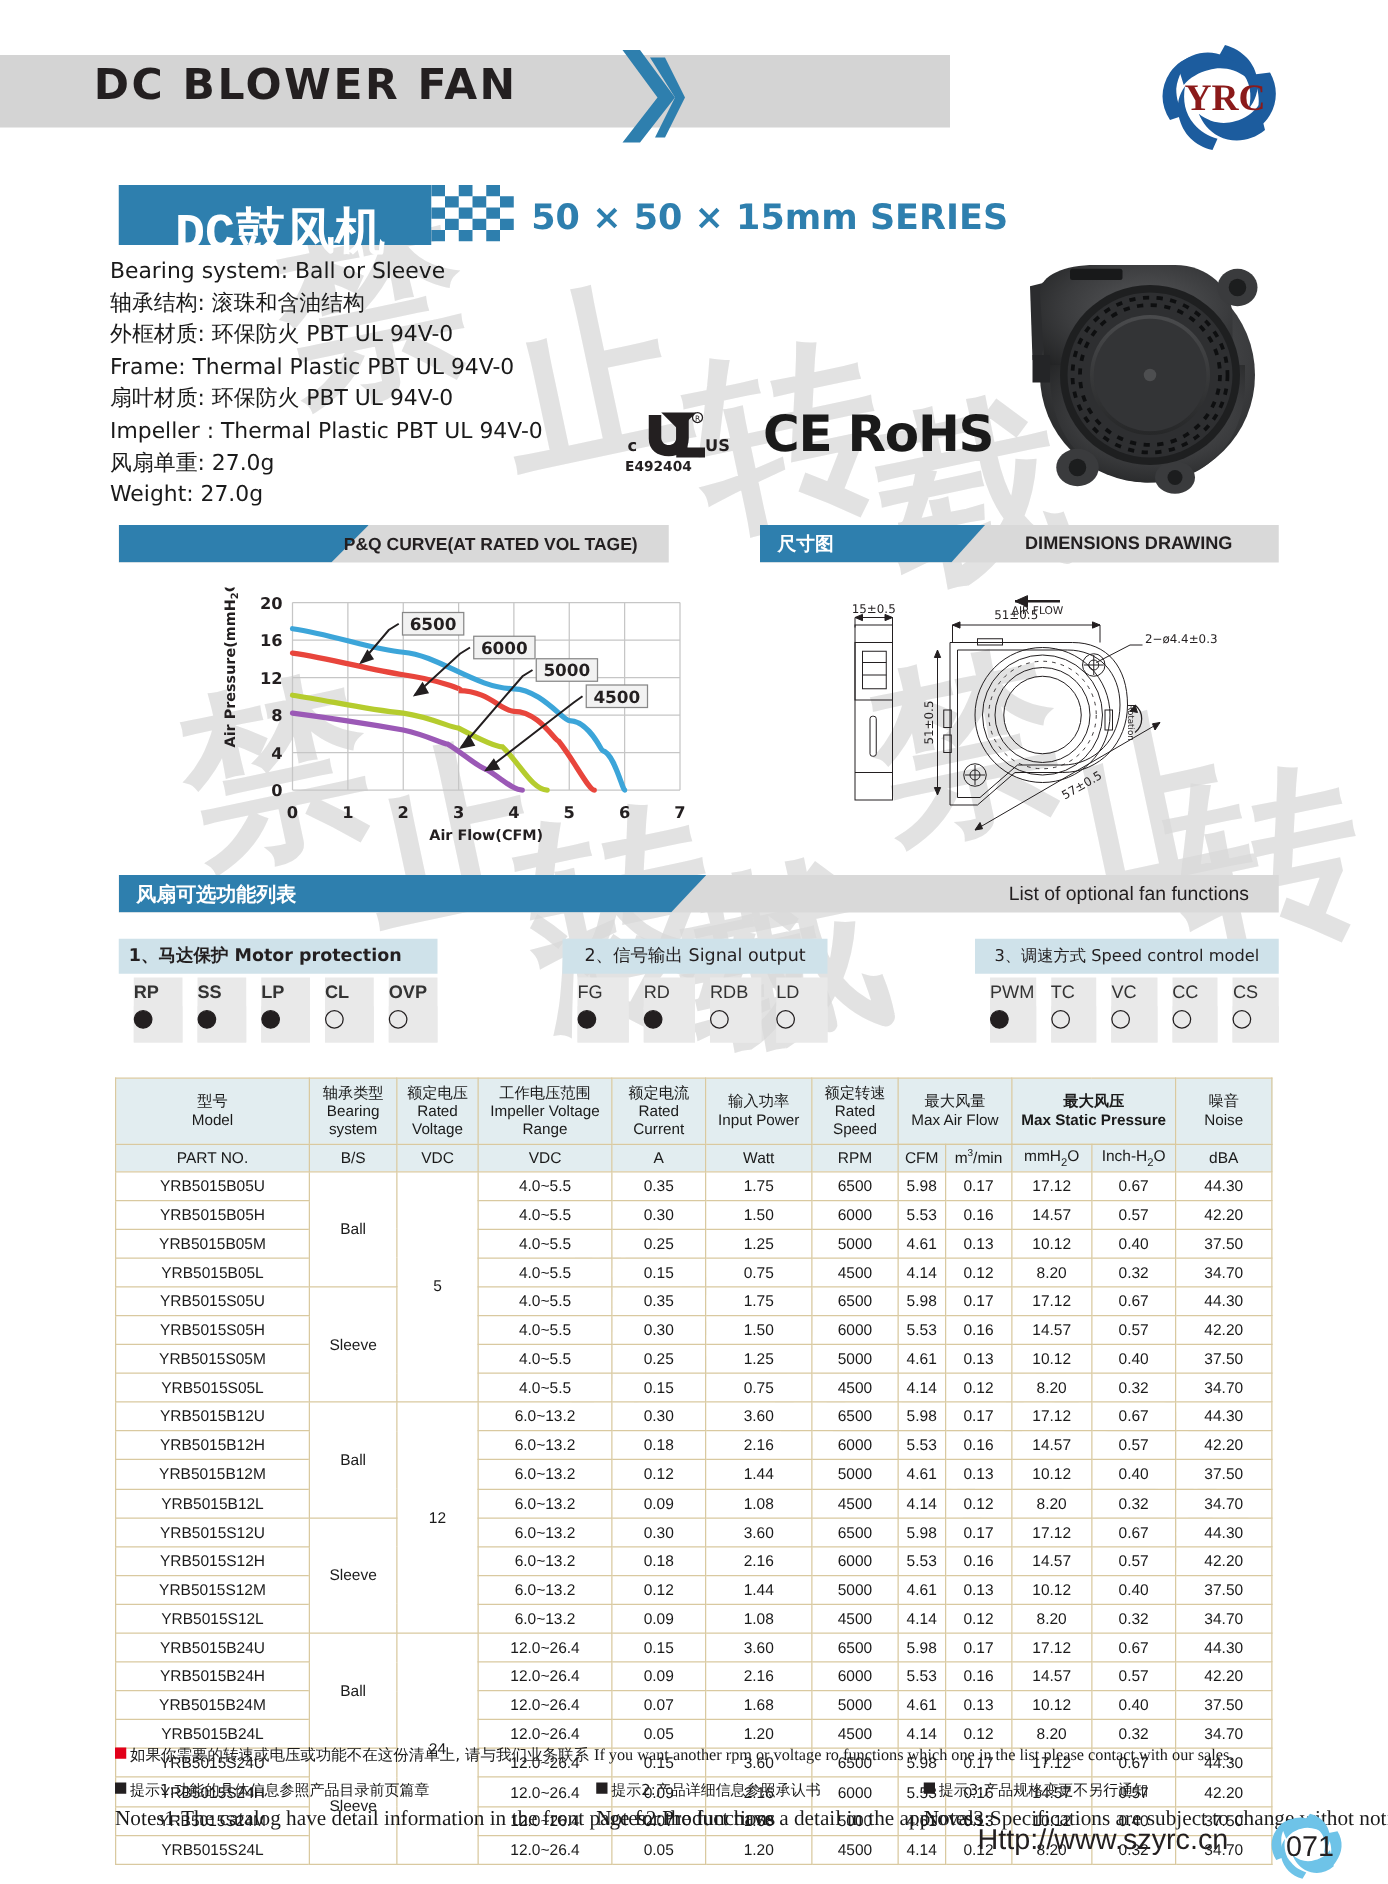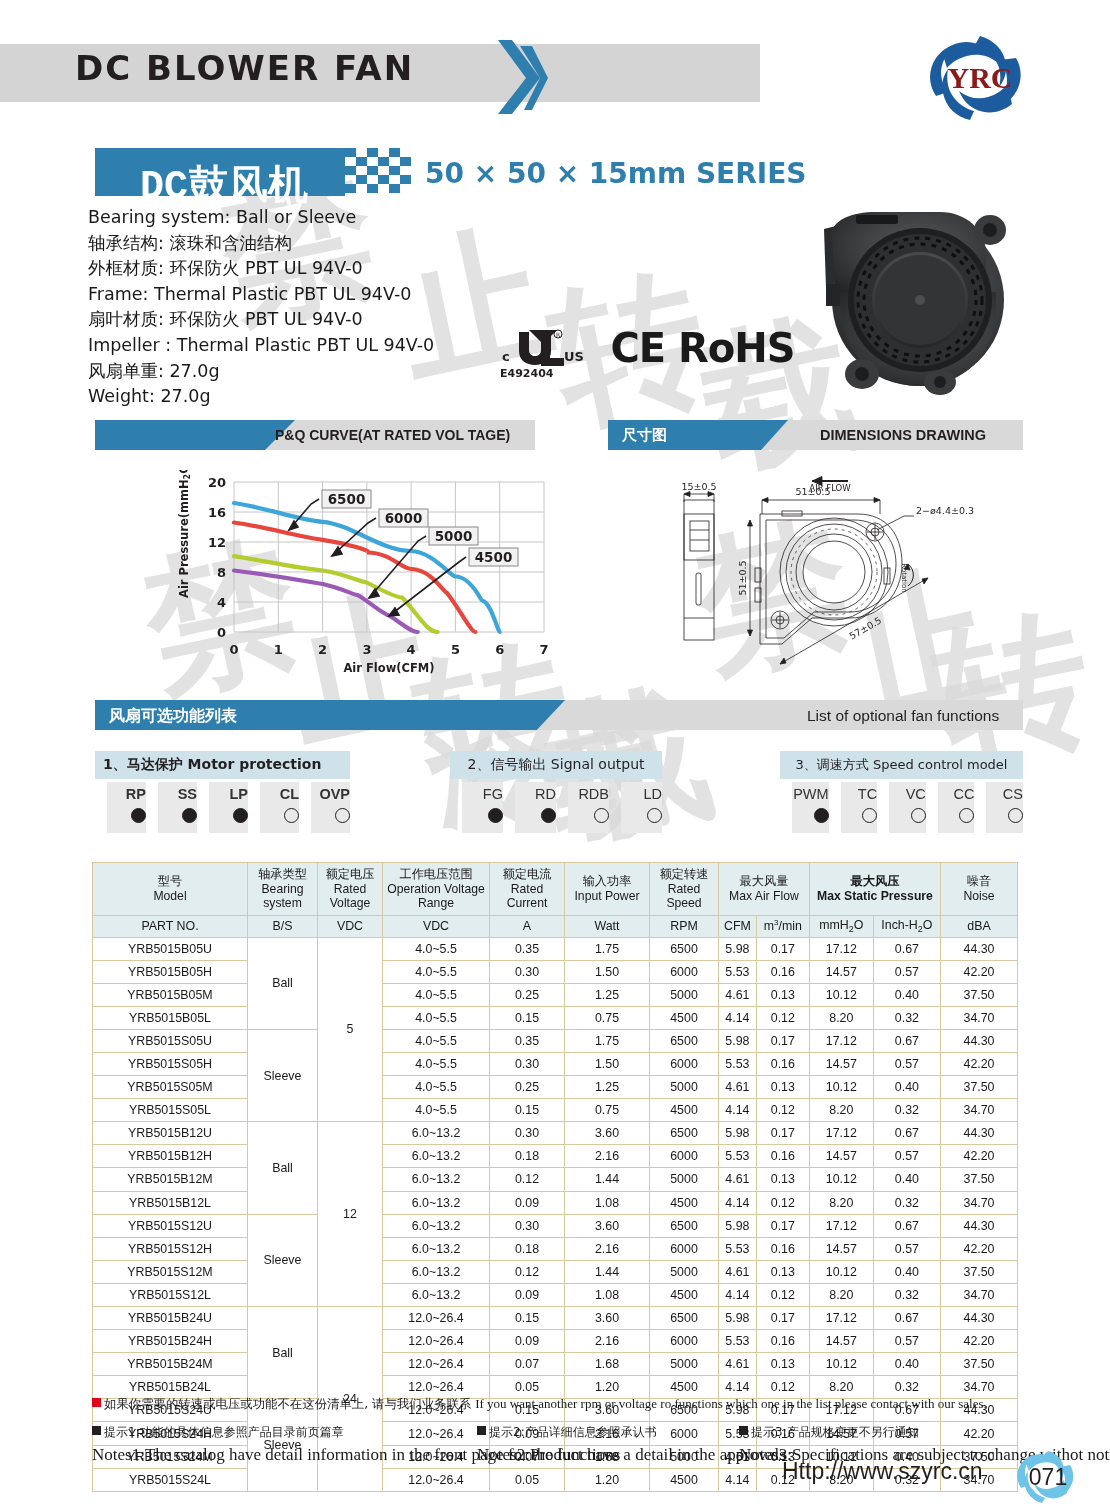--- a/index.html
+++ b/index.html
@@ -38,21 +38,21 @@
   .secbar .en{position:absolute;top:7px;color:#231f20;font-size:14.5px;font-weight:600;font-family:"Liberation Sans",sans-serif;z-index:2;white-space:nowrap;}
 
   
   #chart{position:absolute;left:176px;top:470px;width:410px;height:212px;z-index:4;}
   #dims{position:absolute;left:662px;top:468px;width:370px;height:215px;z-index:4;}
 
   
   .fngrp{position:absolute;z-index:4;}
   .fnhd{background:#cfe2ea;font-size:14px;padding:5px 8px;font-family:"DejaVu Sans",sans-serif;color:#231f20;white-space:nowrap;}
   .fnrow{display:flex;margin-top:3px;}
-  .fncell{background:#e9e9e9;flex:1;text-align:right;margin-left:12px;}
+  .fncell{background:#e9e9e9;flex:1;text-align:left;margin-left:12px;}
   .fncell .lbl{font-size:14.5px;padding:4px 0 3px;color:#333;font-family:"Liberation Sans",sans-serif;}
   .fncell .dotbox{padding:3px 0 6px;background:#e9e9e9;}
   .dot{display:inline-block;width:13px;height:13px;border-radius:50%;border:1.6px solid #231f20;}
   .dot.filled{background:#231f20;}
 
   
   #tbl{position:absolute;left:92px;top:862px;width:926px;z-index:4;border-collapse:collapse;font-family:"Liberation Sans",sans-serif;}
   #tbl td,#tbl th{border:1px solid #d9c9a0;text-align:center;font-size:12.4px;color:#1a1a1a;padding:0;}
   #tbl thead th{background:#e2edf0;font-weight:400;line-height:14.5px;padding:4px 1px;font-size:12.2px;}
   #tbl thead th .cn{font-family:"DejaVu Sans",sans-serif;}
@@ -454,21 +454,21 @@
       <th rowspan="2" style="width:67px;">
         <div class="cn">轴承类型</div>
         <div>Bearing system</div>
       </th>
       <th rowspan="2" style="width:62px;">
         <div class="cn">额定电压</div>
         <div>Rated Voltage</div>
       </th>
       <th rowspan="2" style="width:104px;text-align:center;">
         <div class="cn">工作电压范围</div>
-        <div>Operation Voltage Range</div>
+        <div>Impeller Voltage Range</div>
       </th>
       <th rowspan="2" style="width:72px;">
         <div class="cn">额定电流</div>
         <div>Rated Current</div>
       </th>
       <th rowspan="2" style="width:82px;">
         <div class="cn">输入功率</div>
         <div>Input Power</div>
       </th>
       <th rowspan="2" style="width:66px;">

